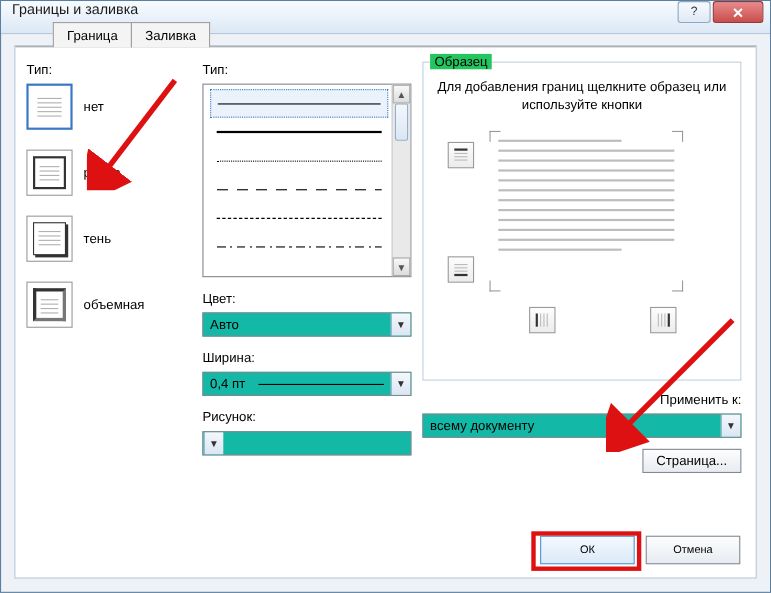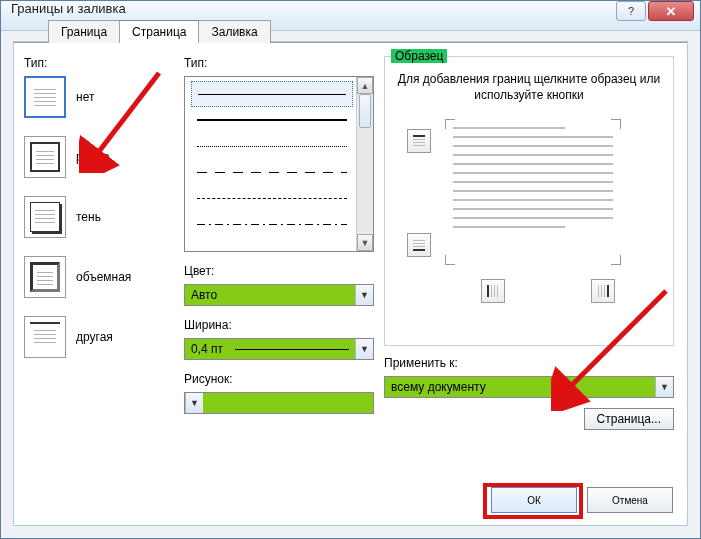--- a/index.html
+++ b/index.html
@@ -49,21 +49,21 @@
 .style-item { height: 26px; display: flex; align-items: center; padding: 0 6px; }
 .style-item.selected { border: 1px dotted #3a78c7; background: #eaf2fb; }
 .line-solid { width: 100%; border-top: 1px solid #000; }
 .line-thick { width: 100%; border-top: 2px solid #000; }
 .line-dot { width: 100%; border-top: 1px dotted #000; }
 .line-dash { width: 100%; border-top: 1px dashed #000; }
 .line-dashsp { width: 100%; height:1px; background: repeating-linear-gradient(90deg,#000 0 10px,transparent 10px 18px); }
 .line-dashdot { width: 100%; height:1px; background: repeating-linear-gradient(90deg,#000 0 8px,transparent 8px 12px,#000 12px 14px,transparent 14px 18px); }
 
 .field-group { margin-top: 12px; }
-.combo { display:flex; align-items:center; border:1px solid #828790; height:22px; background:#84cc16; margin-top:4px; position:relative; }
+.combo { display:flex; align-items:center; border:1px solid #828790; height:22px; background:#14b8a6; margin-top:4px; position:relative; }
 .combo .ctext { flex:1; padding:0 6px; font-size:12px; display:flex; align-items:center; gap:6px; }
 .combo .cbtn { width:18px; height:100%; background:linear-gradient(#f4f7fb,#dbe6f3); border-left:1px solid #a8b8cc; display:flex; align-items:center; justify-content:center; font-size:9px; color:#333; }
 .width-line { flex:1; border-top:1px solid #000; margin-left:6px; }
 
 .preview-fieldset { border:1px solid #c4d0dd; padding:8px 8px 8px 8px; position:relative; height:290px; }
 .preview-legend { position:absolute; top:-8px; left:6px; background:#22c55e; padding:0 4px; font-size:12px; }
 .preview-hint { text-align:center; font-size:12px; margin:6px 0 14px 0; line-height:1.35; }
 .preview-area { position:relative; height:190px; }
 .preview-page { position:absolute; left:60px; top:10px; width:160px; height:130px; }
 .preview-page .pline { height:2px; background:#bdbdbd; margin-bottom:7px; }
@@ -74,21 +74,21 @@
 .preview-page .c-bl { left:-8px; bottom:-8px; border-left:1px solid #999; border-bottom:1px solid #999; }
 .preview-page .c-br { right:-8px; bottom:-8px; border-right:1px solid #999; border-bottom:1px solid #999; }
 
 .edge-btn { position:absolute; width:24px; height:24px; border:1px solid #999; background:linear-gradient(#fdfdfd,#ececec); display:flex; align-items:center; justify-content:center; }
 .edge-btn svg { display:block; }
 .eb-top { left:14px; top:12px; }
 .eb-bottom { left:14px; top:116px; }
 .eb-left { left:88px; bottom:4px; }
 .eb-right { left:198px; bottom:4px; }
 
-.apply-row { margin-top:10px; }
+.apply-row { margin-top:10px;text-align:right; }
 .apply-combo { width:100%; }
 
 .params-btn { float:right; margin-top:10px; padding:3px 12px; border:1px solid #828790; background:linear-gradient(#fdfdfd,#e7ecf2); font-size:12px; }
 
 .dlg-buttons { position:absolute; right:14px; bottom:12px; display:flex; gap:10px; }
 .dlg-btn { width:86px; height:26px; border:1px solid #828790; background:linear-gradient(#fdfdfd,#e7ecf2); font-size:10px; }
 .dlg-btn.ok { border:1px solid #4a8ed8; background:linear-gradient(#f4f9ff,#dbe9f8); }
 
 .highlight-ok { position:absolute; right:104px; bottom:6px; width:100px; height:36px; border:4px solid #d11; pointer-events:none; }
 
@@ -105,21 +105,20 @@
     <div class="winbtns">
       <div class="winbtn">?</div>
       <div class="winbtn close">✕</div>
     </div>
   </div>
 
   <div class="dialog-body">
     <div class="tabs-line"></div>
     <div class="tabs">
       <div class="tab"><span>Граница</span></div>
-      <div class="tab active"><span>Страница</span></div>
       <div class="tab"><span>Заливка</span></div>
     </div>
 
     <div class="content">
 
       <div class="col1">
         <span class="section-label">Тип:</span>
 
         <div class="type-opt selected">
           <div class="thumb">
@@ -166,34 +165,20 @@
               <div class="thumb-inner thumb-border-3d">
                 <div class="thumb-lines">
                   <div></div>
                   <div></div>
                   <div></div>
                   <div></div>
                 </div>
               </div>
             </div>
           <span>объемная</span>
-        </div>
-        <div class="type-opt">
-          <div class="thumb">
-              <div class="thumb-inner thumb-border-custom">
-                <div class="cb"></div>
-                <div class="thumb-lines" style="top:8px">
-                  <div></div>
-                  <div></div>
-                  <div></div>
-                  <div></div>
-                </div>
-              </div>
-            </div>
-          <span>другая</span>
         </div>
       </div>
 
       <div class="col2">
         <span class="section-label">Тип:</span>
         <div class="style-box">
           <div class="style-list">
             <div class="style-item selected">
                 <div class="line-solid"></div>
               </div>

